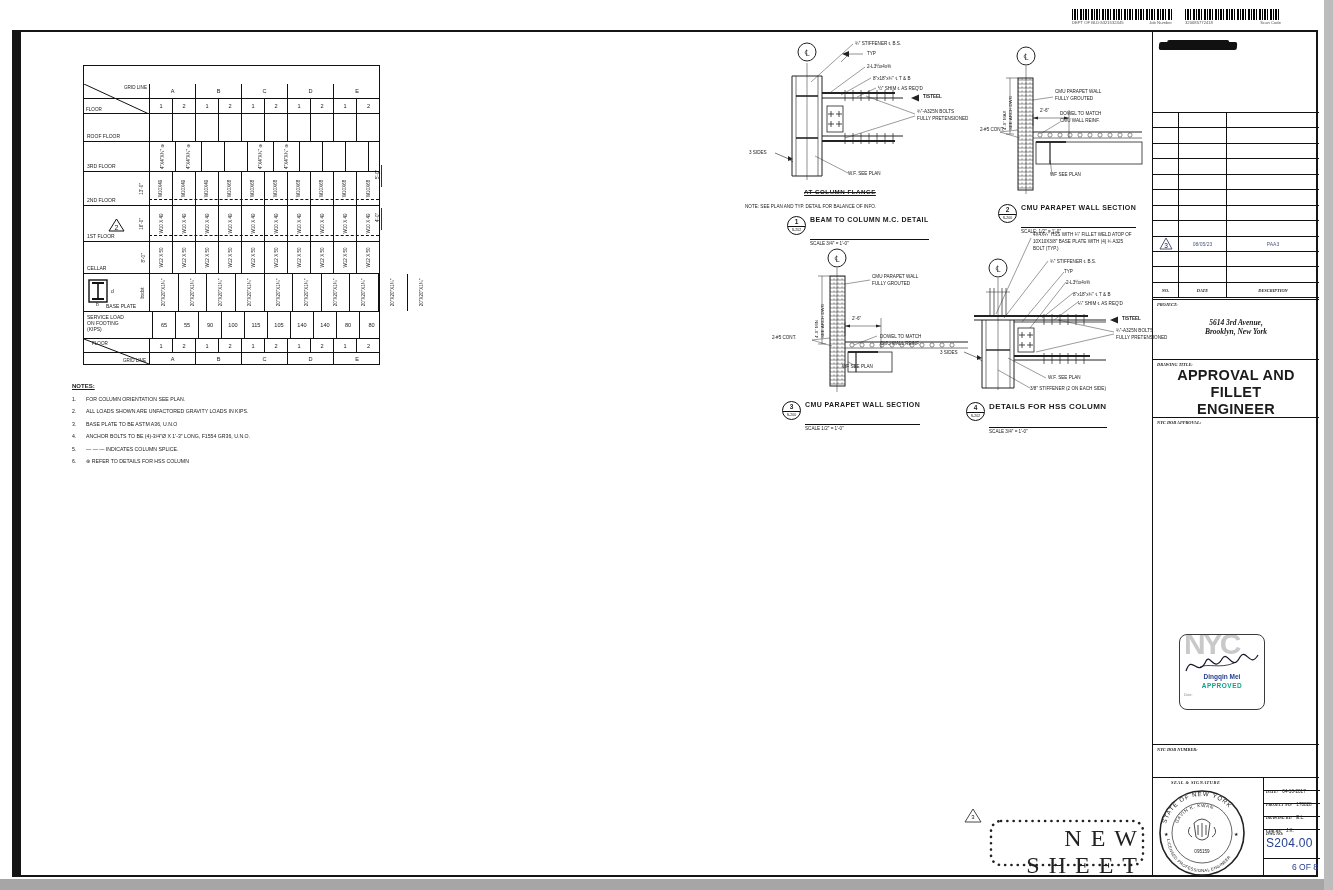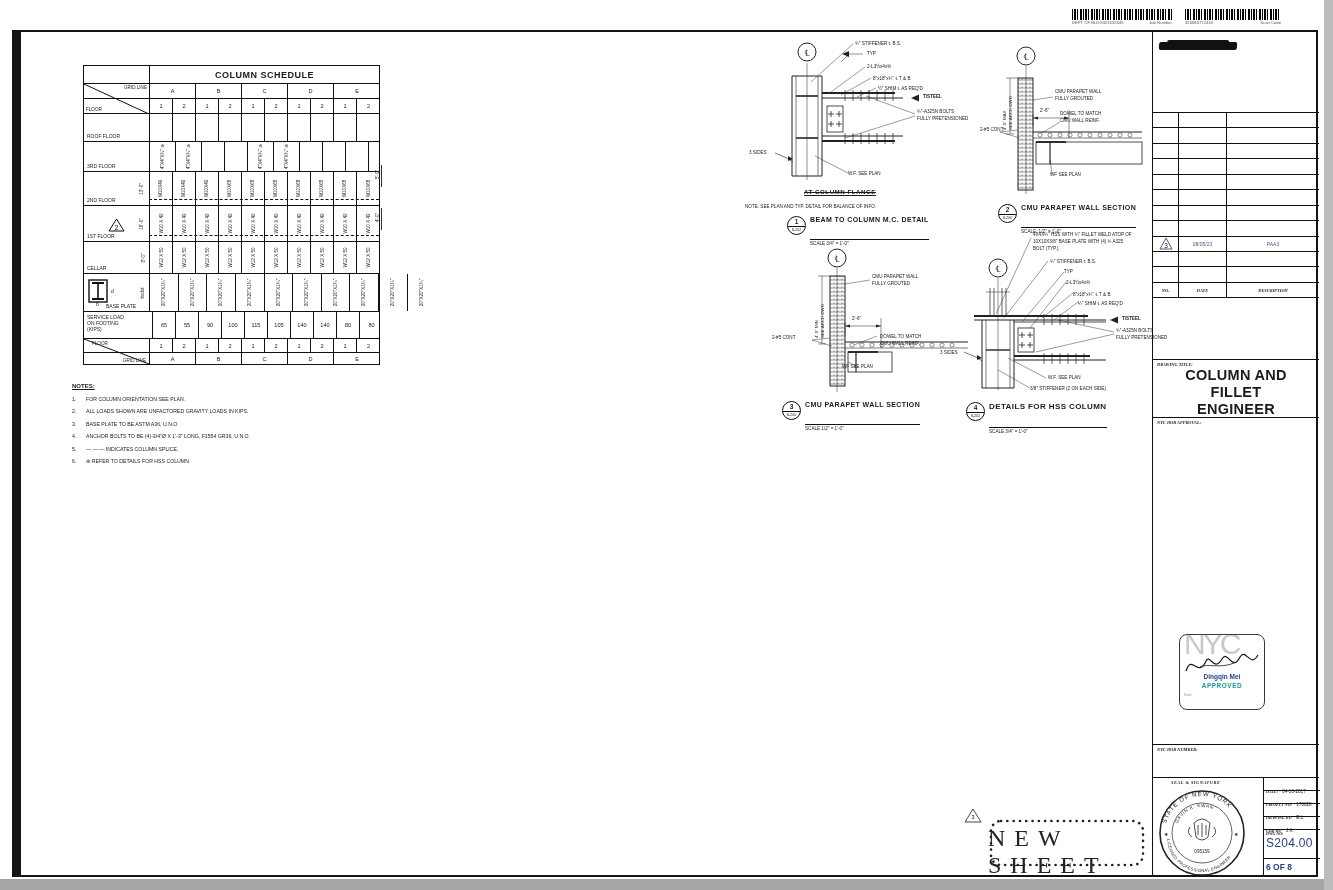--- a/index.html
+++ b/index.html
@@ -57,32 +57,32 @@
   .scribble{position:absolute;left:6px;top:12px;width:78px;height:8px;background:#111;border-radius:2px;transform:skewX(-4deg);}
   .scribble:after{content:"";position:absolute;left:8px;top:-2px;width:62px;height:5px;background:#111;border-radius:2px;transform:skewX(6deg);}
   .rev{display:grid;grid-template-columns:26px 48px 92px;grid-auto-rows:15.45px;}
   .rev>div{border-bottom:1px solid #111;border-right:1px solid #111;display:flex;align-items:center;justify-content:center;overflow:hidden;}
   .rev>div:nth-child(3n){border-right:none;}
   .revtxt{font-size:5px;color:#4a5a7d;}
   .revhdr{font-size:4.4px;font-weight:bold;font-style:italic;font-family:"Liberation Serif",serif;}
   .projname{font-family:"Liberation Serif",serif;font-style:italic;font-weight:bold;font-size:7.5px;text-align:center;margin-top:3px;}
   .dtitle{font-size:14.5px;font-weight:bold;text-align:center;line-height:17px;letter-spacing:.3px;margin-top:4px;}
   .stamp{position:absolute;border:1.5px solid #3a3a3a;border-radius:8px;background:#fff;overflow:hidden;}
-  .nycword{position:absolute;left:4px;top:-8px;font-size:30px;font-weight:normal;letter-spacing:-3px;color:#c9c9c9;}
+  .nycword{position:absolute;left:4px;top:-8px;font-size:30px;font-weight:bold;letter-spacing:-3px;color:#c9c9c9;}
   .sname{position:absolute;left:0;width:100%;text-align:center;top:38px;font-size:6.5px;font-weight:bold;color:#27418f;}
   .sappr{position:absolute;left:0;width:100%;text-align:center;top:47px;font-size:6.5px;font-weight:bold;color:#0ba38e;letter-spacing:.5px;}
   .sdate{position:absolute;left:4px;top:58px;font-size:3.6px;color:#8a8a8a;}
   .inforow{position:absolute;left:0;width:56px;border-bottom:1px solid #111;box-sizing:border-box;padding:1px 2px;}
   .inflab{font-size:4px;font-weight:bold;font-family:"Liberation Serif",serif;font-style:italic;}
   .infval{font-size:4.6px;}
   .dwgno{font-size:12px;color:#27418f;letter-spacing:.3px;}
-  .sheetno{font-size:8.5px;color:#27418f;text-align:left;font-weight:bold;}
+  .sheetno{font-size:8.5px;color:#27418f;text-align:right;font-weight:normal;}
   
   .newsheet{left:988px;top:818px;width:158px;height:50px;}
-  .nstext{position:absolute;left:0;top:7px;width:100%;text-align:left;font-family:"Liberation Serif",serif;font-size:24px;letter-spacing:9px;color:#222;}
+  .nstext{position:absolute;left:0;top:7px;width:100%;text-align:right;font-family:"Liberation Serif",serif;font-size:24px;letter-spacing:9px;color:#222;}
 </style>
 </head>
 <body>
 
 <div class="a edge-b"></div>
 <div class="a edge-r"></div>
 
 <div class="a" style="left:1072px;top:9px;width:105px;">
   <div class="bar" style="width:100px;"></div>
   <div style="display:flex;justify-content:space-between;width:100px;">
@@ -96,26 +96,20 @@
     <span class="bartxt">320685772418</span>
     <span class="bartxt">Scan Code</span>
   </div>
 </div>
 
 <div class="a border"></div>
 <div class="a leftbar"></div>
 
 <div class="a sched">
 
-  <div class="srow" style="top:0;height:18px;">
-    <div class="slabel"></div>
-    <div class="scells" style="align-items:center;justify-content:center;">
-      <span style="font-size:9px;font-weight:bold;letter-spacing:.5px;">COLUMN SCHEDULE</span>
-    </div>
-  </div>
 
   <div class="srow" style="top:18px;height:15px;">
     <div class="slabel"></div>
     <div class="scells">
         <div class="scell gcell">
           <span class="num">A</span>
         </div>
         <div class="scell gcell">
           <span class="num">B</span>
         </div>
@@ -924,25 +918,32 @@
       <div></div>
       <div></div>
     <div></div>
       <div></div>
       <div></div>
     <div class="revhdr">NO.</div>
     <div class="revhdr">DATE</div>
     <div class="revhdr">DESCRIPTION</div>
   </div>
 
+  <div class="tbsec" style="top:269px;height:60px;">
+    <span class="tblab">PROJECT:</span>
+    <div style="margin-top:18px;">
+      <div class="projname">5614 3rd Avenue,</div>
+      <div class="projname" style="margin-top:0;">Brooklyn, New York</div>
+    </div>
+  </div>
 
   <div class="tbsec" style="top:329px;height:58px;">
     <span class="tblab">DRAWING TITLE:</span>
     <div style="margin-top:7px;">
-      <div class="dtitle">COLUMN AND</div>
+      <div class="dtitle">APPROVAL AND</div>
       <div class="dtitle" style="margin-top:0;">FILLET</div>
       <div class="dtitle" style="margin-top:0;">ENGINEER</div>
     </div>
   </div>
 
   <div class="tbsec" style="top:387px;height:327px;">
     <span class="tblab">NYC DOB APPROVAL:</span>
     <div class="stamp" style="left:26px;top:216px;width:84px;height:74px;">
       <span class="nycword">NYC</span>
       <svg width="84" height="40" style="position:absolute;left:0;top:8px;">

